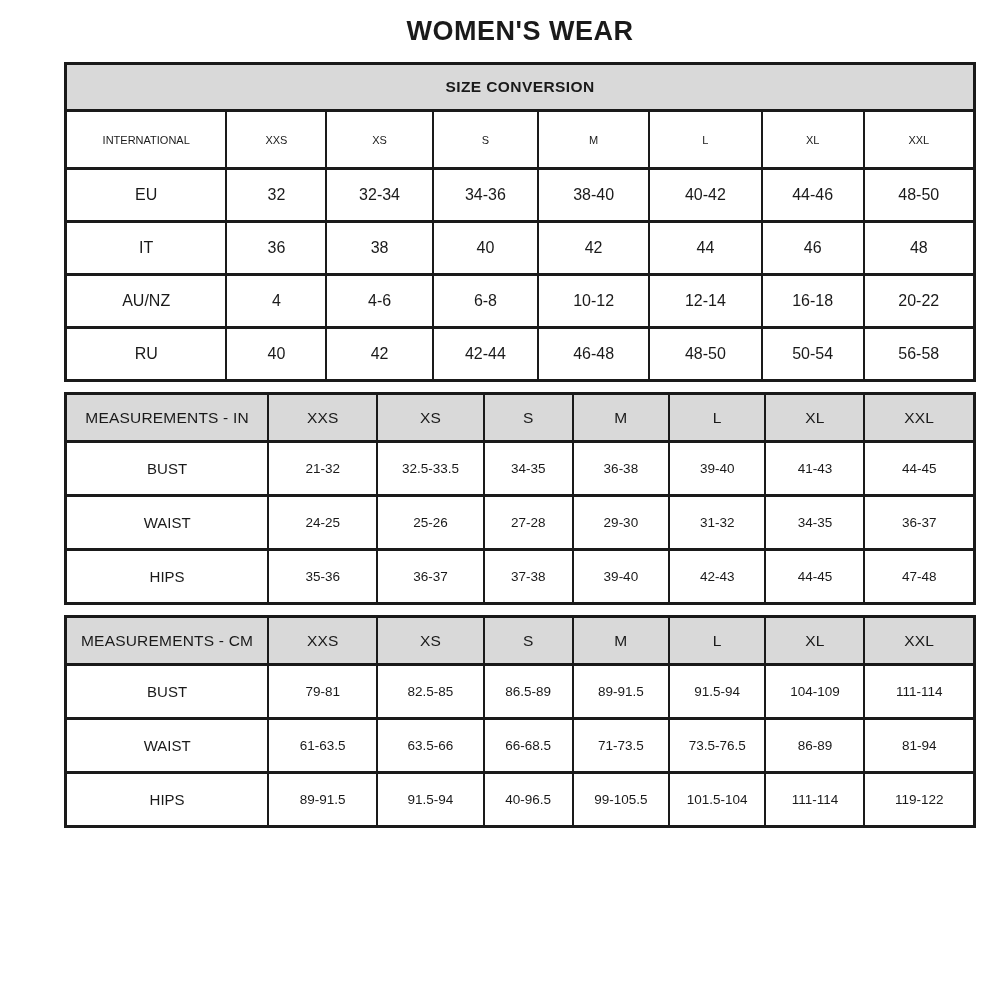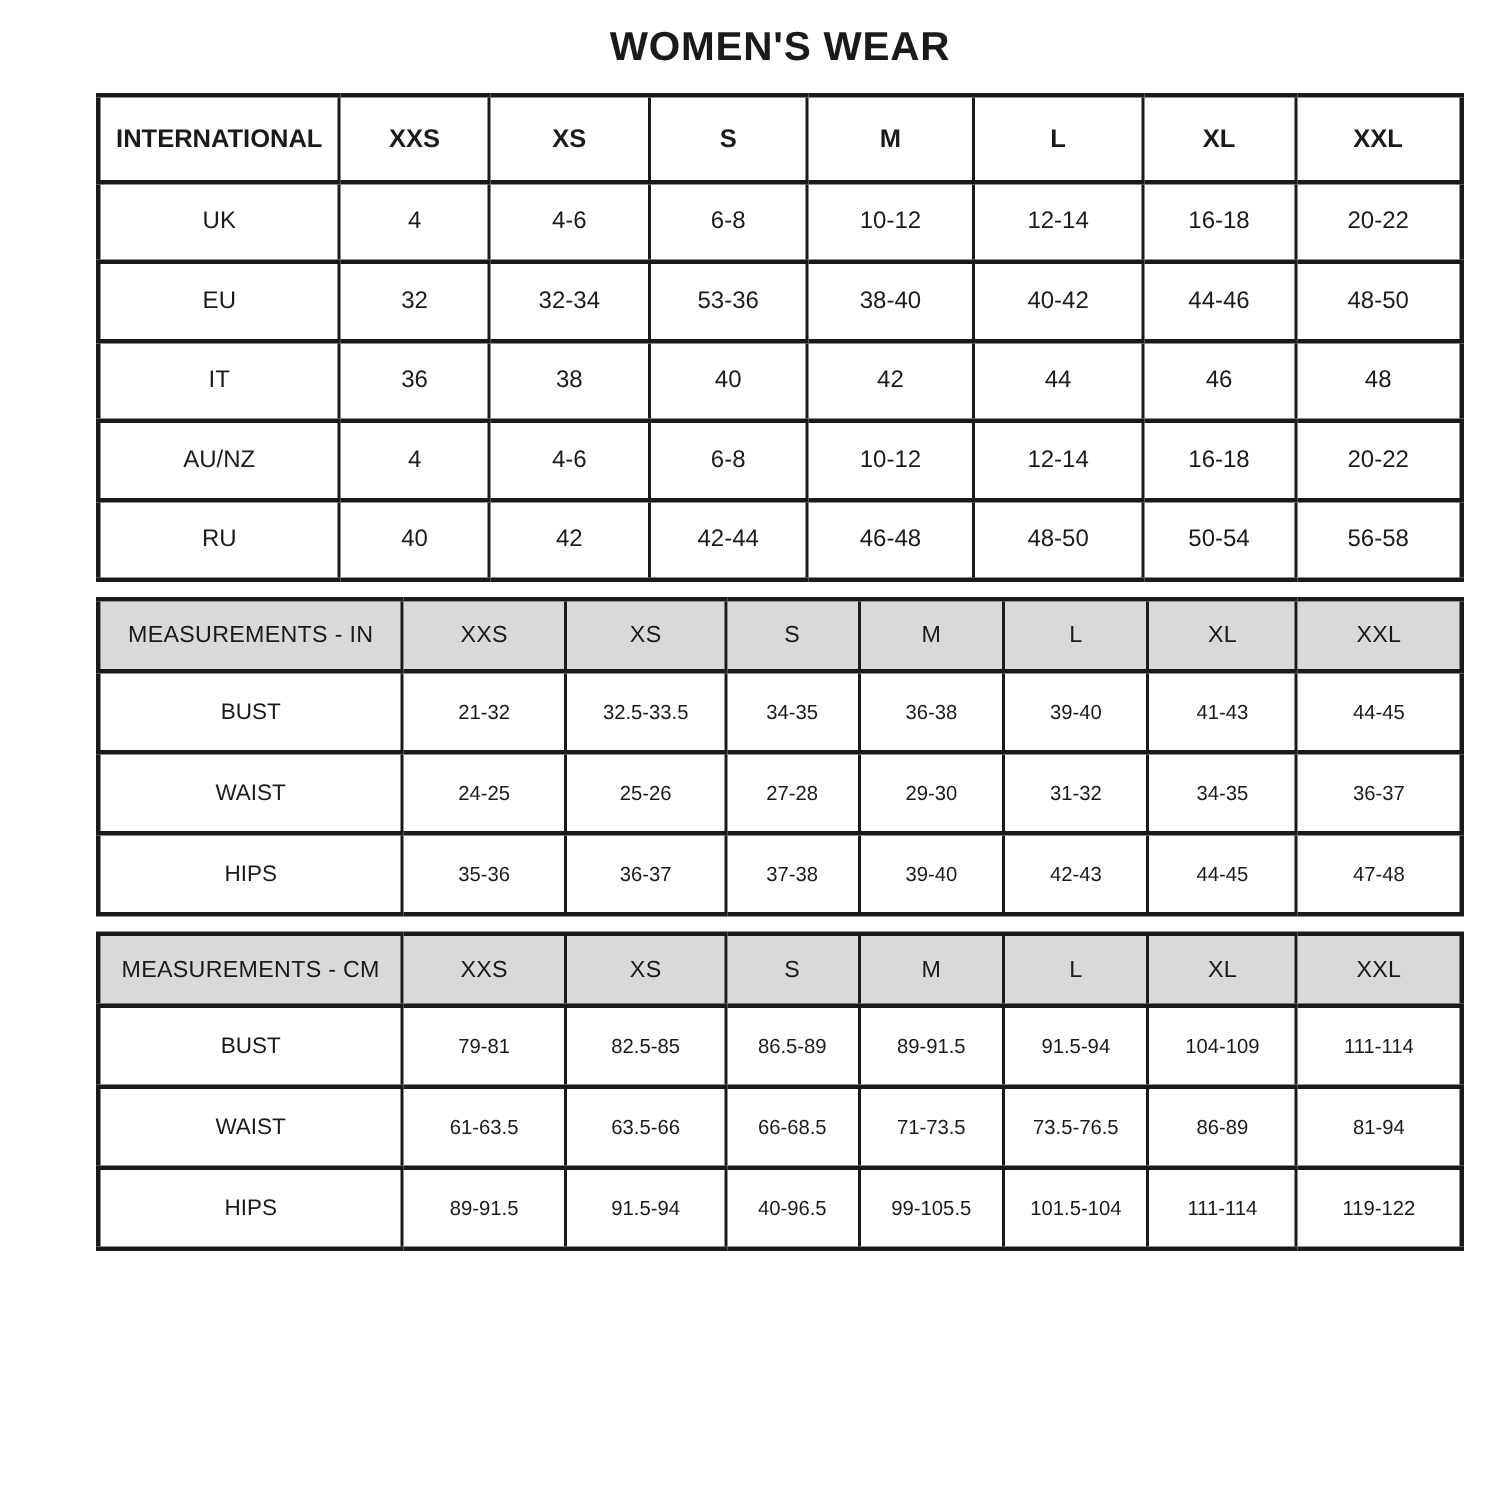--- a/index.html
+++ b/index.html
@@ -43,22 +43,22 @@
   
   .tbl-size .band{
     background:var(--band);
     font-weight:700;
     font-size:15.5px;
     letter-spacing:.4px;
     height:47px;
   }
   .tbl-size .head-row th{
     height:58px;
-    font-weight:700;
-    font-size:17px;
+    font-weight:400;
+    font-size:11px;
   }
   .tbl-size tbody td{
     height:53px;
     font-size:16px;
   }
   .tbl-size col.c0{width:17.7%}
   .tbl-size col.c1{width:11.0%}
   .tbl-size col.c2{width:11.7%}
   .tbl-size col.c3{width:11.6%}
   .tbl-size col.c4{width:12.2%}
@@ -101,47 +101,40 @@
       <col class="c0">
         <col class="c1">
         <col class="c2">
         <col class="c3">
       <col class="c4">
         <col class="c5">
         <col class="c6">
         <col class="c7">
     </colgroup>
     <thead>
+      <tr>
+        <th colspan="8" class="band">SIZE CONVERSION</th>
+      </tr>
       <tr class="head-row">
           <th>INTERNATIONAL</th>
           <th>XXS</th>
           <th>XS</th>
           <th>S</th>
           <th>M</th>
           <th>L</th>
           <th>XL</th>
           <th>XXL</th>
         </tr>
     </thead>
     <tbody>
         <tr>
-          <td class="row-label">UK</td>
-          <td>4</td>
-          <td>4-6</td>
-          <td>6-8</td>
-          <td>10-12</td>
-          <td>12-14</td>
-          <td>16-18</td>
-          <td>20-22</td>
-        </tr>
-        <tr>
           <td class="row-label">EU</td>
           <td>32</td>
           <td>32-34</td>
-          <td>53-36</td>
+          <td>34-36</td>
           <td>38-40</td>
           <td>40-42</td>
           <td>44-46</td>
           <td>48-50</td>
         </tr>
         <tr>
           <td class="row-label">IT</td>
           <td>36</td>
           <td>38</td>
           <td>40</td>

